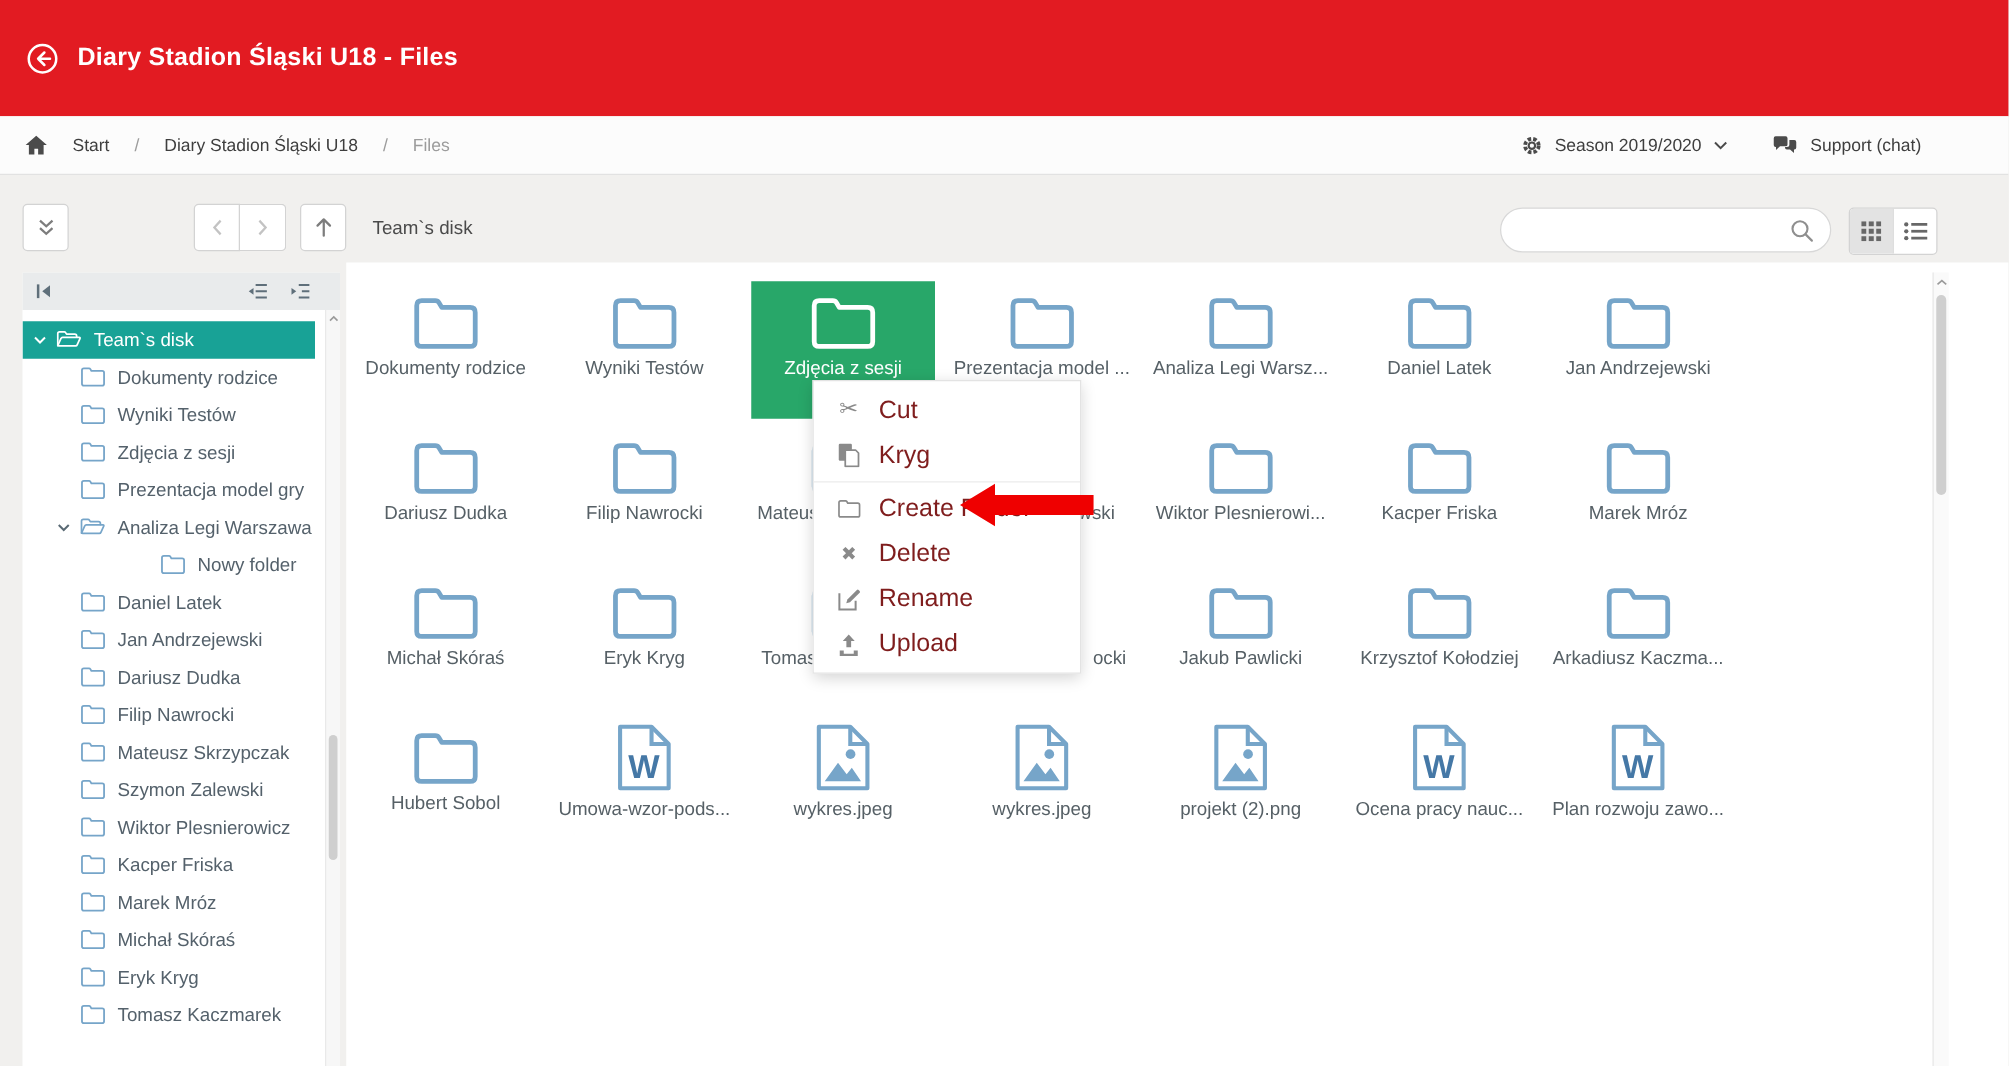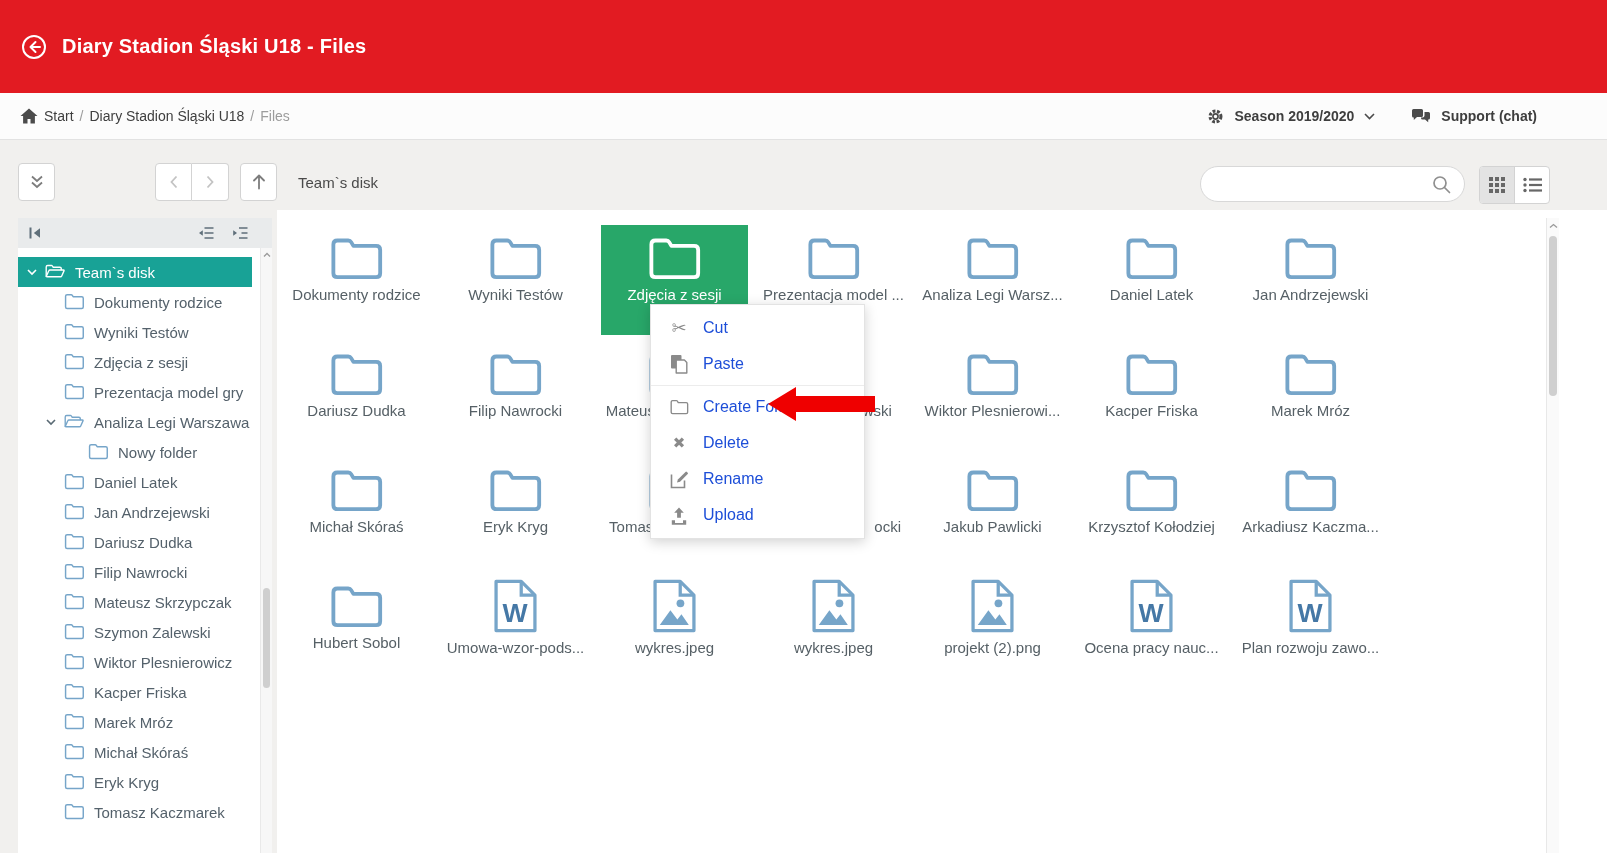--- a/index.html
+++ b/index.html
@@ -5,25 +5,25 @@
   html,body{margin:0;padding:0;}
   body{background:#f1f0ee;font-family:"Liberation Sans","DejaVu Sans",sans-serif;}
   .page{position:relative;width:1607px;height:853px;overflow:hidden;background:#f1f0ee;}
 
   
   .app-header{position:absolute;top:0;left:0;right:0;height:93px;background:#e21b22;display:flex;align-items:center;padding:0 21px;gap:15px;box-sizing:border-box;}
   .app-title{color:#fff;font-size:20px;font-weight:bold;letter-spacing:.2px;}
 
   
   .crumbbar{position:absolute;top:93px;left:0;right:0;height:47px;background:#fcfcfc;border-bottom:1px solid #e2e2e2;display:flex;align-items:center;padding:0 70px 0 20px;box-sizing:border-box;}
-  .crumbs{display:flex;align-items:center;gap:6px;font-size:14px;color:#3e3e3e;}
+  .crumbs{display:flex;align-items:center;gap:20px;font-size:14px;color:#3e3e3e;}
   .crumb-sep{color:#9c9c9c;}
   .crumb.muted{color:#9c9c9c;}
   .crumb-right{margin-left:auto;display:flex;align-items:center;}
-  .crumb-grp{display:flex;align-items:center;gap:10px;font-size:14px;color:#3e3e3e;margin-left:36px;font-weight:bold;}
+  .crumb-grp{display:flex;align-items:center;gap:10px;font-size:14px;color:#3e3e3e;margin-left:36px;}
 
   
   .toolbar{position:absolute;top:163px;left:18px;height:38px;display:flex;align-items:center;}
   .tb-btn{width:37px;height:38px;background:#fff;border:1px solid #d3d3d3;border-radius:4px;display:flex;align-items:center;justify-content:center;box-sizing:border-box;}
   .tb-group{display:flex;margin-left:100px;}
   .tb-group .tb-btn:first-child{border-radius:4px 0 0 4px;}
   .tb-group .tb-btn:last-child{border-radius:0 4px 4px 0;border-left:none;}
   .tb-up{margin-left:11px;}
   .tb-loc{margin-left:21px;font-size:15px;color:#4a4a4a;}
   .search{position:absolute;left:1200px;top:166px;width:265px;height:36px;border:1px solid #d8d8d8;border-radius:18px;background:#fff;display:flex;align-items:center;padding:0 13px;box-sizing:border-box;}
@@ -39,21 +39,21 @@
   .sb-head .spacer{flex:1;}
   .sb-head .hic{display:flex;margin-left:18px;}
   .tree{position:absolute;top:30px;left:0;right:20px;bottom:0;overflow:hidden;padding-top:9px;}
   .trow{height:30px;display:flex;align-items:center;font-size:15px;color:#54616b;white-space:nowrap;}
   .trow .caret{width:16px;margin-right:3px;display:flex;color:#5a6a74;flex:none;}
   .trow .ticon{width:21px;height:18px;margin-right:9px;flex:none;}
   .trow .ticon svg{width:21px;height:17px;}
   .trow.lvl0{padding-left:8px;}
   .trow.lvl1{padding-left:46px;}
   .trow.lvl1.exp{padding-left:27px;}
-  .trow.lvl2{padding-left:70px;}
+  .trow.lvl2{padding-left:110px;}
   .trow.sel{background:#18a296;color:#fff;}
   .trow.sel .caret{color:#fff;}
   .sb-scroll{position:absolute;right:0;top:30px;width:12px;bottom:0;background:#f7f7f7;border-left:1px solid #e9e9e9;box-sizing:border-box;}
   .sb-caret{height:14px;display:flex;align-items:center;justify-content:center;color:#9a9a9a;}
   .sb-thumb{position:absolute;left:2px;right:2px;top:340px;height:100px;background:#cfcfcf;border-radius:4px;}
 
   
   .main{position:absolute;left:277px;top:210px;right:0;bottom:0;background:#fff;}
   .grid{display:grid;grid-template-columns:repeat(7,159px);padding-top:12px;}
   .cell{width:159px;height:116px;position:relative;text-align:center;box-sizing:border-box;}
@@ -68,21 +68,21 @@
   .cell.sel .tlab{color:#fff;}
 
   .m-scroll{position:absolute;left:1546px;top:218px;width:13px;bottom:0;background:#fafafa;border-left:1px solid #e8e8e8;box-sizing:border-box;}
   .m-caret{height:16px;display:flex;align-items:center;justify-content:center;color:#9a9a9a;}
   .m-thumb{position:absolute;left:2px;right:2px;top:18px;height:160px;background:#cfcfcf;border-radius:4px;}
 
   
   .ctx{position:absolute;left:650px;top:304px;width:215px;background:#fff;border:1px solid #e3e3e3;box-shadow:0 3px 12px rgba(0,0,0,.18);padding:5px 0;z-index:20;box-sizing:border-box;}
   .mi{height:36px;display:flex;align-items:center;padding-left:17px;}
   .mico{width:22px;display:flex;justify-content:center;color:#8a8a8a;margin-right:13px;flex:none;}
-  .mlab{font-size:16px;color:#1d4ed8;}
+  .mlab{font-size:20px;color:#7f1d1d;}
   .mdiv{height:1px;background:#ececec;margin:3px 0;}
   .glyph{font-family:"DejaVu Sans",sans-serif;font-size:18px;color:#8a8a8a;line-height:1;}
   .glyph.small{font-size:15px;font-weight:bold;}
 
   
   .arrow{position:absolute;left:768px;top:385px;z-index:30;}
 </style>
 </head>
 <body>
 
@@ -628,21 +628,21 @@
         </span>
         <span class="mlab">Cut</span>
       </div>
       <div class="mi">
         <span class="mico">
           <svg width="18" height="20" viewBox="0 0 18 20">
             <rect x="1" y="1" width="10.5" height="13.5" rx="1" fill="#8a8a8a"></rect>
             <path d="M6.2 6 h8.2 l2.4 2.4 V19 H6.2 z" fill="#fff" stroke="#8a8a8a" stroke-width="1.4" stroke-linejoin="round"></path>
           </svg>
         </span>
-        <span class="mlab">Paste</span>
+        <span class="mlab">Kryg</span>
       </div>
       <div class="mdiv"></div>
       <div class="mi">
         <span class="mico">
           <span style="width:19px;height:16px;display:flex;">
             <svg viewBox="0 0 24 20" width="100%" height="100%">
               <path d="M1.5 16.5 V3.8 q0-1.8 1.8-1.8 h4.8 q.9 0 1.3.7 l1 1.7 h10.1 q1.8 0 1.8 1.8 v10.3 q0 1.8-1.8 1.8 H3.3 q-1.8 0-1.8-1.8" fill="none" stroke="#8a8a8a" stroke-width="1.7" stroke-linejoin="round"></path>
             </svg>
           </span>
         </span>

